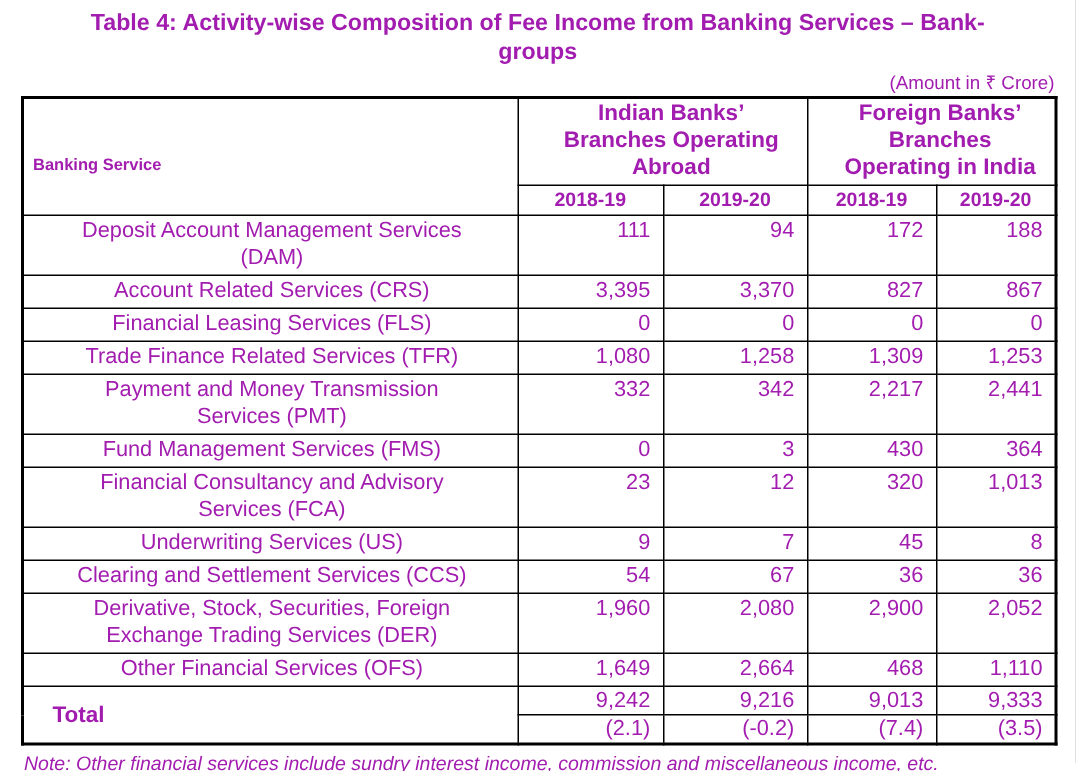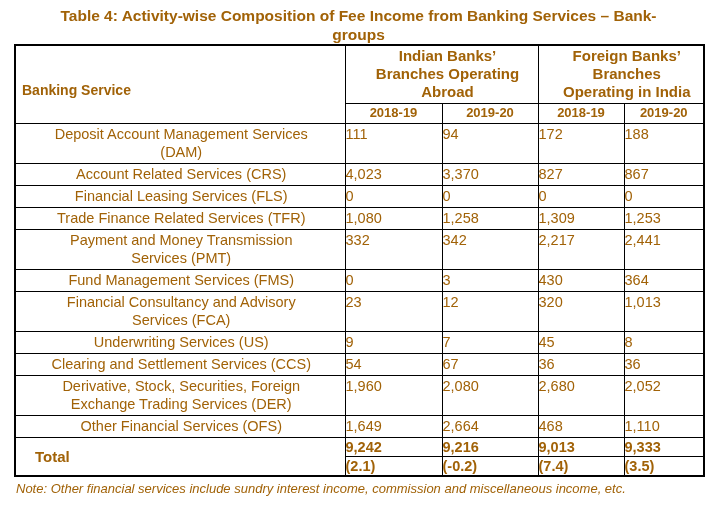--- a/index.html
+++ b/index.html
@@ -4,21 +4,21 @@
 <style>
   html, body { margin: 0; padding: 0; }
   body { background: #888; }
   .page {
     position: relative;
     width: 717px;
     height: 514px;
     background: #ffffff;
     overflow: hidden;
     font-family: "Liberation Sans", sans-serif;
-    color: #a16207;
+    color: #a21caf;
     margin: 0 auto;
   }
   .title {
     margin: 6px 10px 0 10px;
     text-align: center;
     font-weight: bold;
     font-size: 15.5px;
     line-height: 19px;
     white-space: pre-line;
   }
@@ -36,21 +36,21 @@
     border: 2px solid #000;
   }
   table.fee th, table.fee td {
     border: 1px solid #000;
     overflow: hidden;
   }
   th.svc-head {
     text-align: left;
     vertical-align: middle;
     font-weight: bold;
-    font-size: 14px;
+    font-size: 11px;
     padding: 11px 4px 1px 6px;
     margin-top: 13px;
   }
   th.grp {
     font-weight: bold;
     font-size: 15px;
     line-height: 18px;
     text-align: center;
     vertical-align: middle;
     white-space: pre-line;
@@ -65,52 +65,54 @@
   }
   td.svc {
     text-align: center;
     vertical-align: top;
     font-size: 14.5px;
     line-height: 18px;
     white-space: pre-line;
     padding: 1px 4px 2px 6px;
   }
   td.num {
+    text-align: right;
     vertical-align: top;
     font-size: 14.5px;
     line-height: 18px;
     padding: 1px 8px 2px 0;
   }
   th.total-label {
     text-align: left;
     vertical-align: middle;
     font-weight: bold;
     font-size: 15px;
     padding: 1px 4px 1px 19px;
   }
   tbody.total td.num {
-    font-weight: bold;
+    font-weight: normal;
     line-height: 16px;
     padding: 1px 8px 1px 0;
   }
   .footnote {
     margin: 4px 0 0 16px;
     font-style: italic;
     font-size: 13px;
   }
   .watermark { position: absolute; color: #a8b2b9; pointer-events: none; }
 </style>
 </head>
 <body>
 
 <div class="page">
 
   <div class="title">Table 4: Activity-wise Composition of Fee Income from Banking Services – Bank-
 groups</div>
 
+  <div class="amount">(Amount in  ₹ Crore)</div>
 
   <table class="fee">
     <colgroup>
       <col style="width:330px">
       <col style="width:97px">
       <col style="width:96px">
       <col style="width:86px">
       <col style="width:80px">
     </colgroup>
     <thead>
@@ -134,21 +136,21 @@
         <tr>
     <td class="svc">Deposit Account Management Services
 (DAM)</td>
     <td class="num">111</td>
     <td class="num">94</td>
     <td class="num">172</td>
     <td class="num">188</td>
   </tr>
         <tr>
     <td class="svc">Account Related Services (CRS)</td>
-    <td class="num">4,023</td>
+    <td class="num">3,395</td>
     <td class="num">3,370</td>
     <td class="num">827</td>
     <td class="num">867</td>
   </tr>
         <tr>
     <td class="svc">Financial Leasing Services (FLS)</td>
     <td class="num">0</td>
     <td class="num">0</td>
     <td class="num">0</td>
     <td class="num">0</td>
@@ -195,21 +197,21 @@
     <td class="num">54</td>
     <td class="num">67</td>
     <td class="num">36</td>
     <td class="num">36</td>
   </tr>
         <tr>
     <td class="svc">Derivative, Stock, Securities, Foreign
 Exchange Trading Services (DER)</td>
     <td class="num">1,960</td>
     <td class="num">2,080</td>
-    <td class="num">2,680</td>
+    <td class="num">2,900</td>
     <td class="num">2,052</td>
   </tr>
         <tr>
     <td class="svc">Other Financial Services (OFS)</td>
     <td class="num">1,649</td>
     <td class="num">2,664</td>
     <td class="num">468</td>
     <td class="num">1,110</td>
   </tr>
       </tbody>

